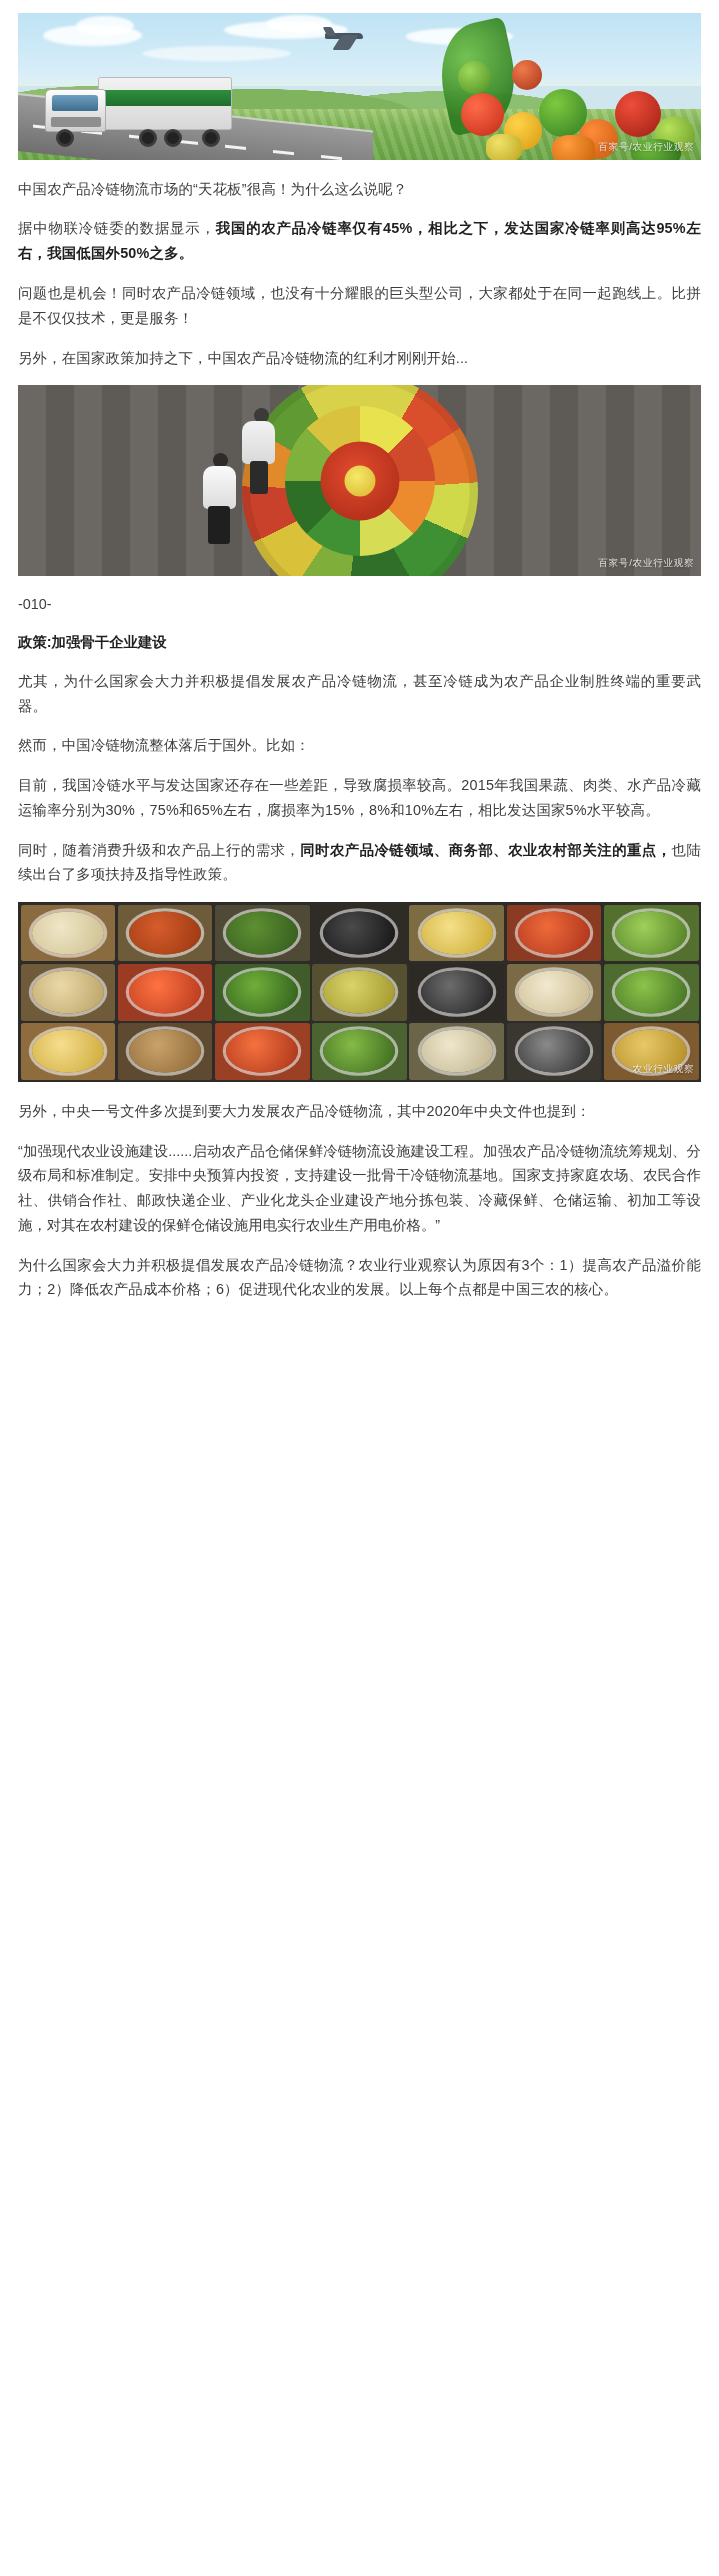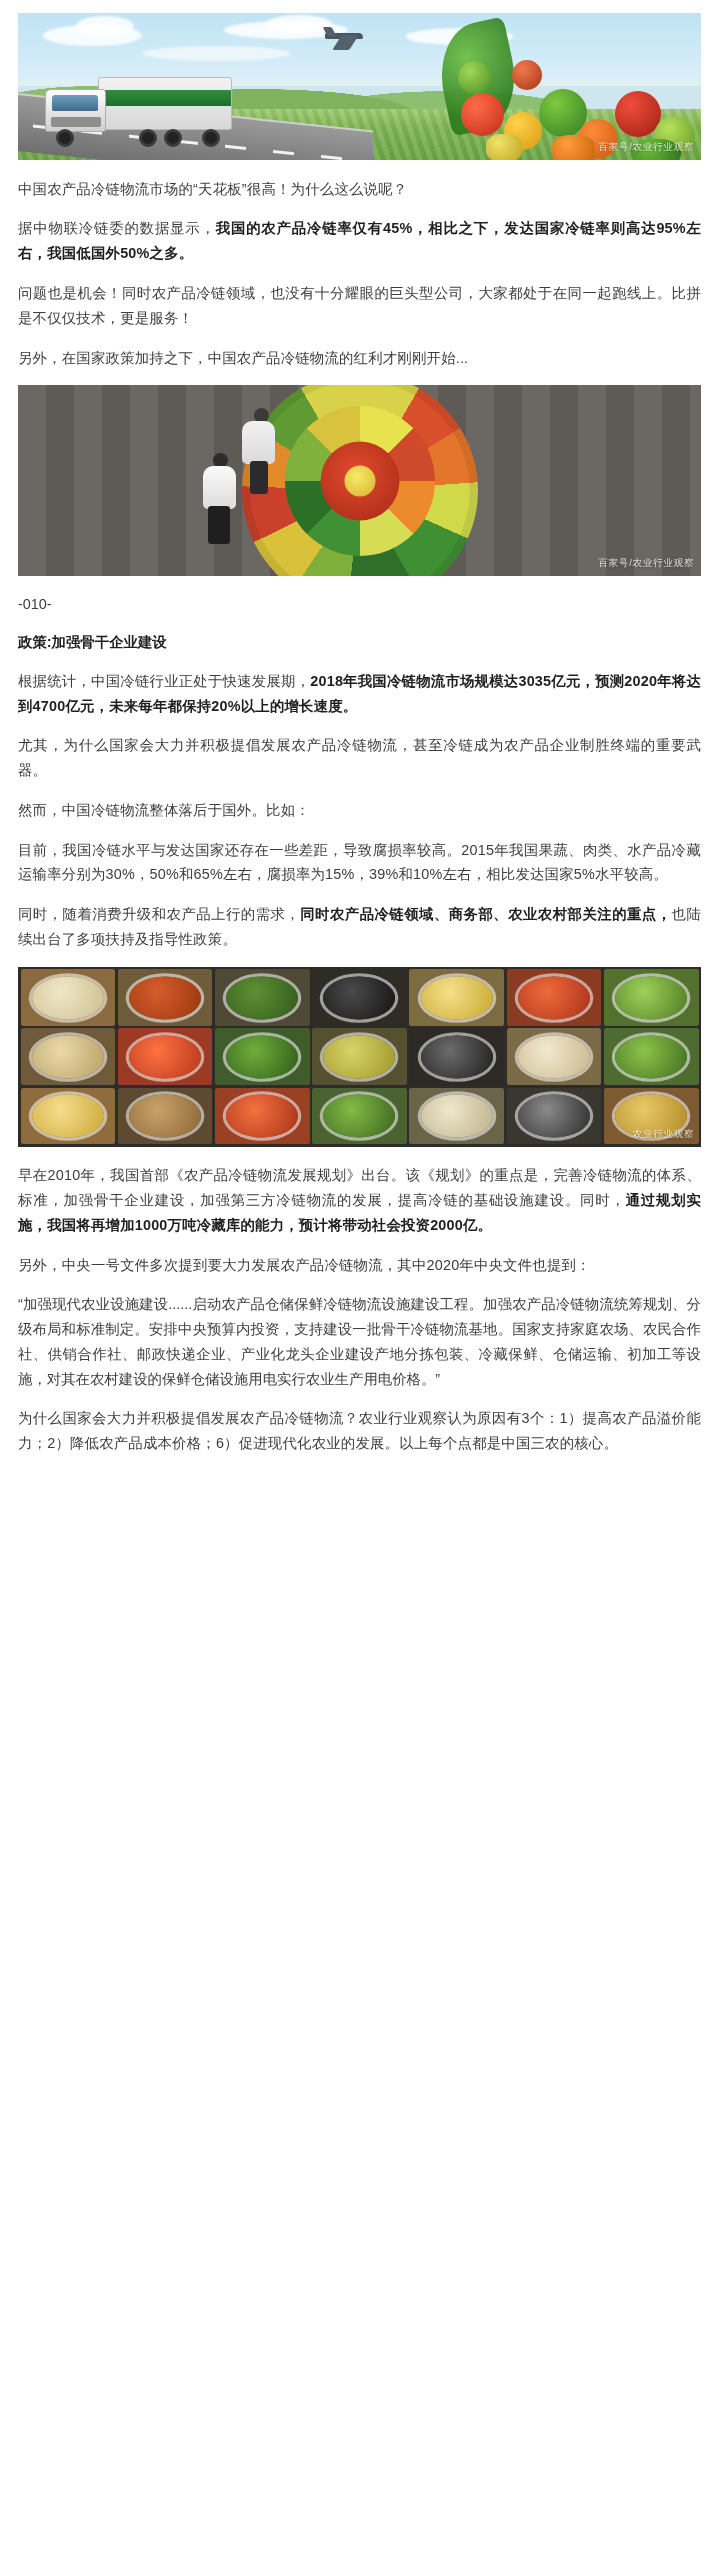--- a/index.html
+++ b/index.html
@@ -361,27 +361,26 @@
       </div>
     </div>
     <figcaption class="fig-watermark">百家号/农业行业观察</figcaption>
   </figure>
 
   <p class="divider-label">-010-</p>
 
   <h2 class="section-title">政策:加强骨干企业建设</h2>
 
 
-  <p class="para"><span>根据统计，中国冷链行业正处于快速发展期，</span><strong>2018年我国冷链物流市场规模达3035亿元，预测2020年将达到4700亿元，未来每年都保持20%以上的增长速度。</strong></p>
 
   <p class="para">尤其，为什么国家会大力并积极提倡发展农产品冷链物流，甚至冷链成为农产品企业制胜终端的重要武器。</p>
 
   <p class="para">然而，中国冷链物流整体落后于国外。比如：</p>
 
-  <p class="para">目前，我国冷链水平与发达国家还存在一些差距，导致腐损率较高。2015年我国果蔬、肉类、水产品冷藏运输率分别为30%，50%和65%左右，腐损率为15%，39%和10%左右，相比发达国家5%水平较高。</p>
+  <p class="para">目前，我国冷链水平与发达国家还存在一些差距，导致腐损率较高。2015年我国果蔬、肉类、水产品冷藏运输率分别为30%，75%和65%左右，腐损率为15%，8%和10%左右，相比发达国家5%水平较高。</p>
 
   <p class="para"><span>同时，随着消费升级和农产品上行的需求，</span><strong>同时农产品冷链领域、商务部、农业农村部关注的重点，</strong><span>也陆续出台了多项扶持及指导性政策。</span></p>
 
   <figure class="fig3">
     <div class="scene3">
       <div class="s3-grid">
         <div class="s3-cell" style="background:#8a6a3f">
             <span class="bowl" style="background:radial-gradient(circle at 40% 35%,#f0e7c8,#cbbd8c)"></span>
           </div>
         <div class="s3-cell" style="background:#6e5b3a">
@@ -444,21 +443,20 @@
             <span class="bowl" style="background:radial-gradient(circle at 40% 35%,#8a8a8a,#2a2a2a)"></span>
           </div>
         <div class="s3-cell" style="background:#7d5a2f">
             <span class="bowl" style="background:radial-gradient(circle at 40% 35%,#e8c868,#b08a22)"></span>
           </div>
       </div>
     </div>
     <figcaption class="fig-watermark">农业行业观察</figcaption>
   </figure>
 
-  <p class="para"><span>早在2010年，我国首部《农产品冷链物流发展规划》出台。该《规划》的重点是，完善冷链物流的体系、标准，加强骨干企业建设，加强第三方冷链物流的发展，提高冷链的基础设施建设。同时，</span><strong>通过规划实施，我国将再增加1000万吨冷藏库的能力，预计将带动社会投资2000亿。</strong></p>
 
   <p class="para">另外，中央一号文件多次提到要大力发展农产品冷链物流，其中2020年中央文件也提到：</p>
 
   <p class="quote">“加强现代农业设施建设......启动农产品仓储保鲜冷链物流设施建设工程。加强农产品冷链物流统筹规划、分级布局和标准制定。安排中央预算内投资，支持建设一批骨干冷链物流基地。国家支持家庭农场、农民合作社、供销合作社、邮政快递企业、产业化龙头企业建设产地分拣包装、冷藏保鲜、仓储运输、初加工等设施，对其在农村建设的保鲜仓储设施用电实行农业生产用电价格。”</p>
 
   <p class="para">为什么国家会大力并积极提倡发展农产品冷链物流？农业行业观察认为原因有3个：1）提高农产品溢价能力；2）降低农产品成本价格；6）促进现代化农业的发展。以上每个点都是中国三农的核心。</p>
 
 </div>
 
 

